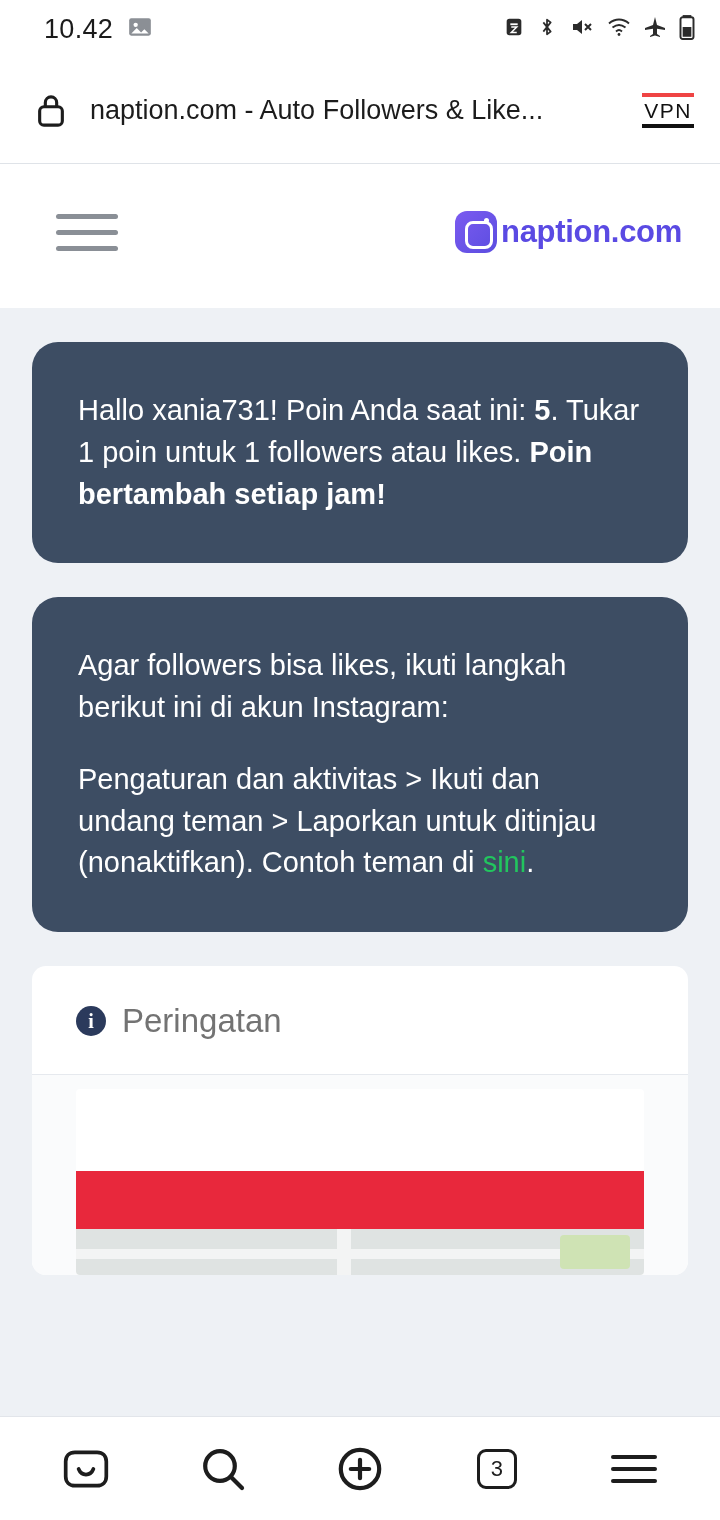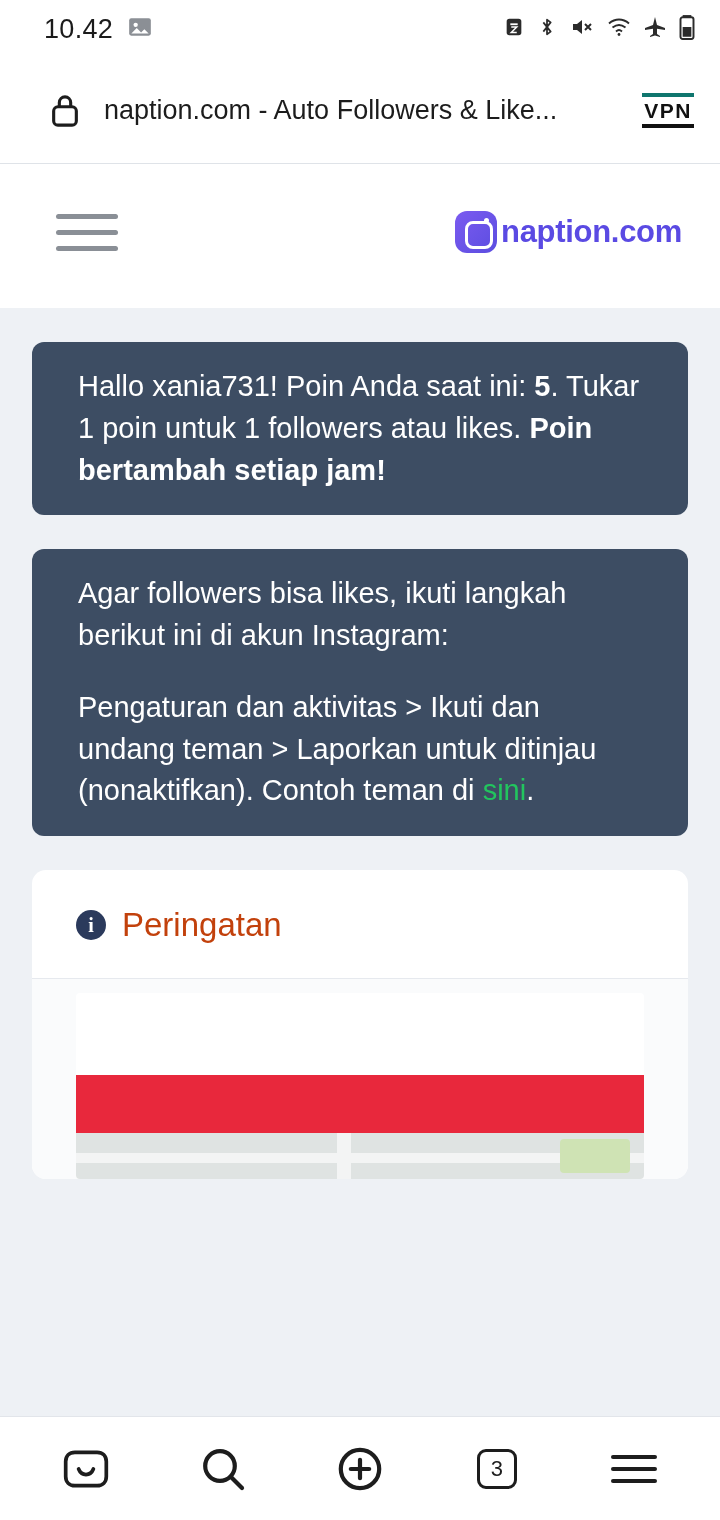--- a/index.html
+++ b/index.html
@@ -17,32 +17,32 @@
     justify-content: space-between; padding: 0 24px 0 44px; flex: none;
   }
   .status-left { display: flex; align-items: center; gap: 14px; }
   .clock { font-size: 27px; color: #1b1b1b; letter-spacing: .3px; }
   .status-right { display: flex; align-items: center; gap: 11px; }
   .si { display: inline-block; }
 
   
   .urlbar {
     height: 106px; background: #ffffff; display: flex; align-items: center;
-    padding: 0 26px 0 48px; gap: 22px; flex: none;
+    padding: 0 26px 0 34px; gap: 22px; flex: none;
     border-bottom: 1px solid #dfe3e8;
     justify-content: space-between;
   }
   .lock-icon { width: 34px; height: 38px; flex: none; }
   .url-text {
     flex: 1; font-size: 27px; color: #1c1c1c; white-space: nowrap;
     overflow: hidden; text-overflow: ellipsis;
   }
   .vpn-badge {
-    font-size: 21px; font-weight: bold; letter-spacing: 1.5px; color: #111;
-    border-top: 4px solid #0f766e; border-bottom: 4px solid #111; padding: 3px 2px;
+    font-size: 21px; font-weight: normal; letter-spacing: 1.5px; color: #111;
+    border-top: 4px solid #ef4444; border-bottom: 4px solid #111; padding: 3px 2px;
     line-height: 1.0;
   }
 
   
   .siteheader {
     height: 144px; background: #ffffff; display: flex; align-items: center;
     justify-content: space-between; padding: 0 38px 8px 56px; flex: none; gap: 24px;
   }
   .hamburger { width: 62px; display: flex; flex-direction: column; gap: 11px; }
   .hamburger span { display: block; height: 5px; background: #8a8f96; border-radius: 3px; }
@@ -59,38 +59,38 @@
   .ig-glyph::after {
     content: ""; position: absolute; right: 8px; top: 7px; width: 5px; height: 5px;
     background: #fff; border-radius: 50%;
   }
   .brand-text { font-size: 31px; font-weight: bold; color: #5a4ae3; letter-spacing: -.3px; }
 
   
   .content { flex: 1; background: #eef1f5; padding: 34px 32px 0 32px; overflow: hidden; position: relative; }
 
   .card-dark {
-    background: #3d4d63; border-radius: 12px; color: #ffffff;
-    padding: 24px 46px; margin-bottom: 34px;
+    background: #3d4d63; border-radius: 26px; color: #ffffff;
+    padding: 48px 46px; margin-bottom: 34px;
   }
   .card-dark p { font-size: 29px; line-height: 1.44; }
   .card-dark b { font-weight: bold; }
   .spacer-line { height: 30px; }
   .link-cyan { color: #22c55e; }
 
   .card-white {
     background: #ffffff; border-radius: 14px; overflow: hidden;
   }
   .card-white-head { padding: 36px 44px 34px 44px; border-bottom: 1px solid #e6e9ee; display: flex; align-items: center; gap: 16px; }
   .info-circle {
     width: 30px; height: 30px; border-radius: 50%; background: #2b3a5c; color: #fff;
     font-size: 20px; font-weight: bold; display: flex; align-items: center; justify-content: center;
     font-family: "Liberation Serif", serif; flex: none;
   }
-  .card-white-title { font-size: 33px; color: #c2410c; }
+  .card-white-title { font-size: 33px; color: #737373; }
   .card-white-body { height: 200px; background: #fafbfc; position: relative; }
 
   
   .shot { position: absolute; left: 44px; right: 44px; top: 14px; bottom: 0; background: #ffffff; overflow: hidden; border-radius: 4px; }
   .shot-red { position: absolute; left: 0; right: 0; top: 82px; height: 58px; background: #e8283c; }
   .shot-map { position: absolute; left: 0; right: 0; top: 140px; bottom: 0; background: #dfe3e2; }
   .shot-map::before { content:""; position:absolute; left: 46%; top: 0; width: 14px; height: 100%; background: #f3f4f4; }
   .shot-map::after { content:""; position:absolute; left: 0; top: 44%; width: 100%; height: 10px; background: #f3f4f4; }
   .shot-green { position: absolute; right: 14px; bottom: 6px; width: 70px; height: 34px; background: #cfe3b4; border-radius: 4px; }
 

